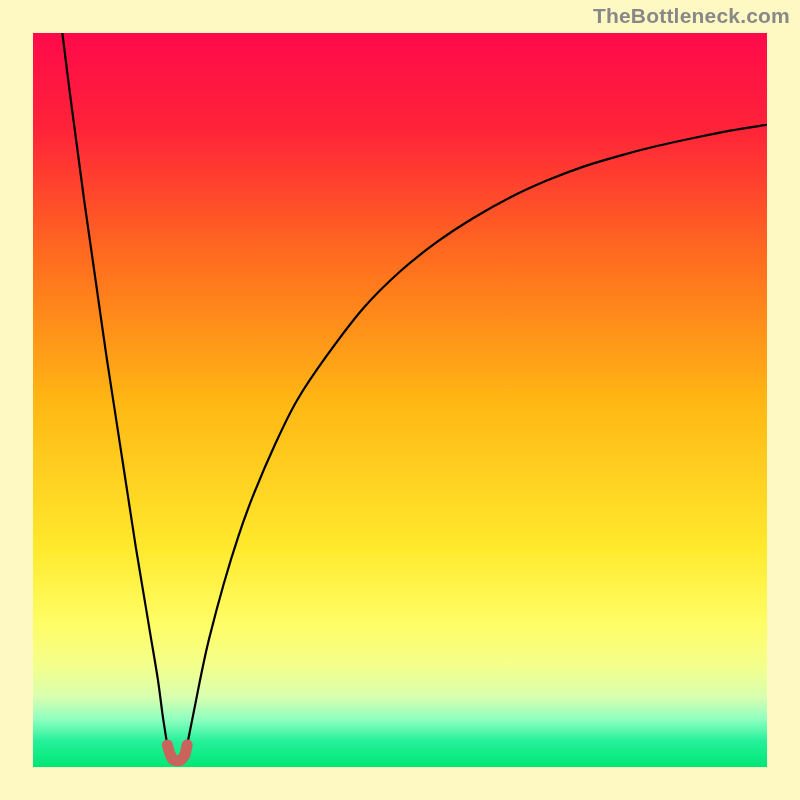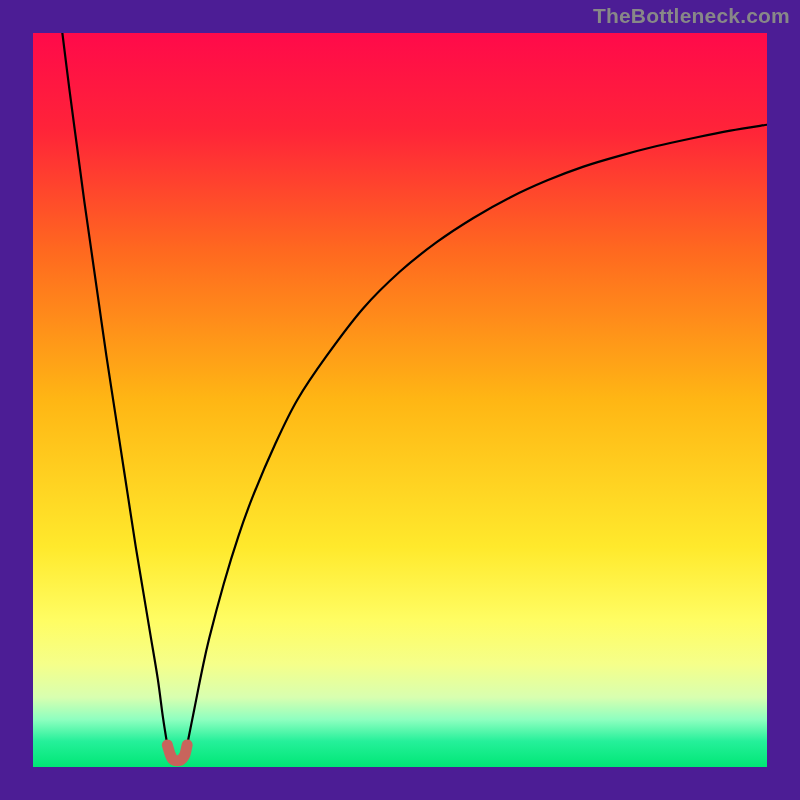--- a/index.html
+++ b/index.html
@@ -9,21 +9,21 @@
     height: 800px;
     background: #000;
     overflow: hidden;
   }
   .frame {
     position: absolute;
     left: 0;
     top: 0;
     width: 800px;
     height: 800px;
-    background: #4c1d95;
+    background: #fef9c3;
   }
   .plot {
     position: absolute;
     left: 33px;
     top: 33px;
     width: 734px;
     height: 734px;
     overflow: hidden;
   }
   .watermark {

